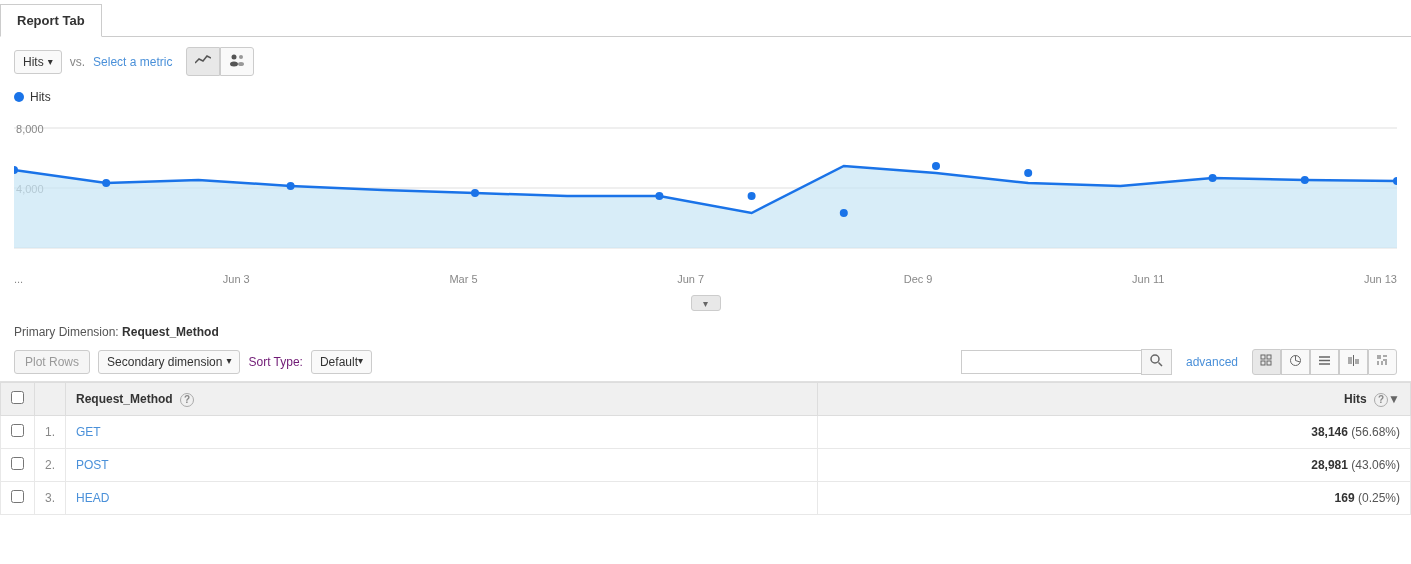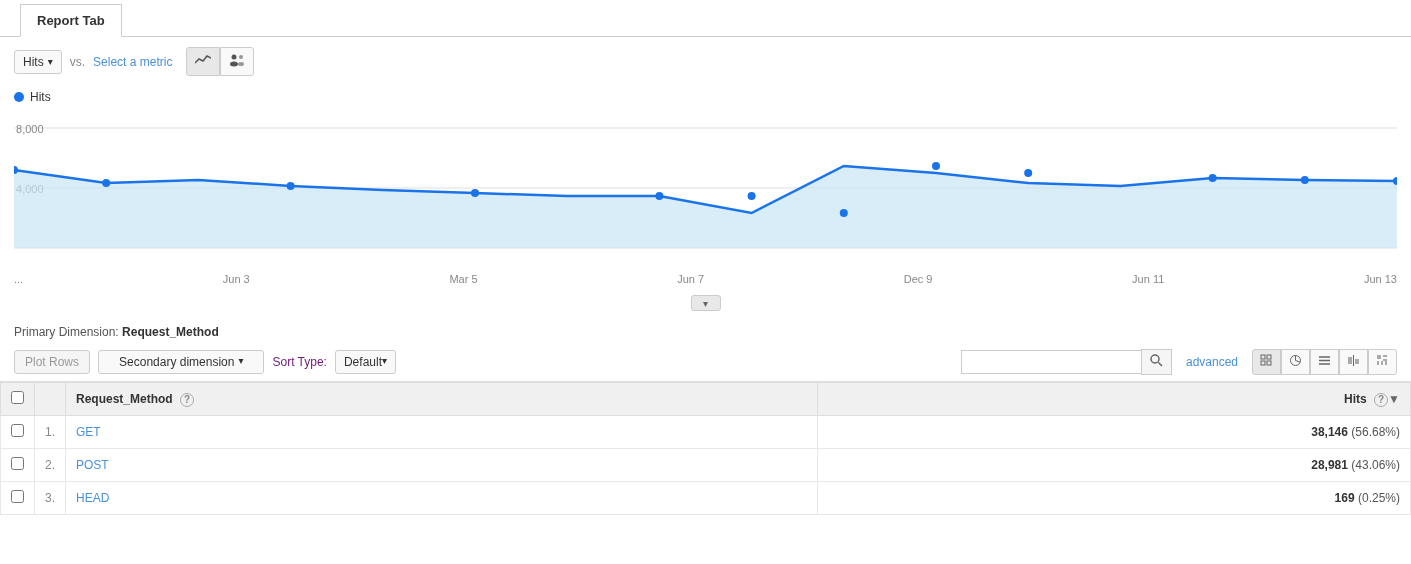--- a/index.html
+++ b/index.html
@@ -1,20 +1,20 @@
 <!DOCTYPE html>
 <html><head>
   <meta charset="utf-8">
   <style>
     * { box-sizing: border-box; margin: 0; padding: 0; }
     body { font-family: Arial, sans-serif; font-size: 13px; background: #fff; color: #333; }
 
     
     .tab-bar { border-bottom: 1px solid #ccc; padding: 0; }
-    .tab { display: inline-block; padding: 8px 16px; font-size: 13px; font-weight: bold; border: 1px solid #ccc; border-bottom: none; background: #f9f9f9; cursor: pointer; margin: 4px 0 0 20px; }
+    .tab { display: inline-block; padding: 8px 16px; font-size: 13px; font-weight: bold; border: 1px solid #ccc; border-bottom: none; background: #f9f9f9; cursor: pointer; margin: 4px 0 0 0; }
     .tab.active { background: #fff; border-bottom: 1px solid #fff; margin-bottom: -1px; }
 
     
     .chart-controls { display: flex; align-items: center; padding: 10px 14px; gap: 8px; }
     .metric-selector { display: flex; align-items: center; border: 1px solid #ccc; border-radius: 3px; padding: 4px 8px; cursor: pointer; background: #f9f9f9; font-size: 12px; gap: 4px; }
     .vs-label { color: #888; font-size: 12px; }
     .select-metric-link { color: #4a90d9; font-size: 12px; cursor: pointer; text-decoration: none; }
     .period-buttons { margin-left: auto; display: flex; gap: 0; }
     .period-btn { padding: 5px 10px; border: 1px solid #ccc; background: #f9f9f9; cursor: pointer; font-size: 12px; }
     .period-btn:first-child { border-radius: 3px 0 0 3px; }
@@ -33,21 +33,21 @@
     .legend-label { font-size: 12px; color: #333; }
     .chart-svg-wrap { width: 100%; }
 
     
     .primary-dim { padding: 10px 14px 4px 14px; font-size: 12px; color: #555; }
     .primary-dim strong { color: #333; }
 
     
     .table-controls { display: flex; align-items: center; padding: 6px 14px; gap: 8px; border-bottom: 1px solid #e0e0e0; }
     .plot-rows-btn { padding: 4px 10px; border: 1px solid #ccc; border-radius: 3px; background: #f5f5f5; font-size: 12px; color: #999; cursor: pointer; }
-    .sec-dim-btn { display: flex; align-items: flex-start; border: 1px solid #ccc; border-radius: 3px; padding: 4px 20px; cursor: pointer; background: #f9f9f9; font-size: 12px; gap: 4px; }
+    .sec-dim-btn { display: flex; align-items: flex-start; border: 1px solid #ccc; border-radius: 3px; padding: 4px 8px; cursor: pointer; background: #f9f9f9; font-size: 12px; gap: 4px; }
     .sort-type-label { font-size: 12px; color: #701a75; }
     .sort-type-btn { display: flex; align-items: flex-start; border: 1px solid #ccc; border-radius: 3px; padding: 4px 8px; cursor: pointer; background: #f9f9f9; font-size: 12px; }
     .search-box { margin-left: auto; display: flex; align-items: center; }
     .search-input { border: 1px solid #ccc; border-right: none; padding: 4px 8px; font-size: 12px; outline: none; width: 180px; }
     .search-btn { border: 1px solid #ccc; background: #f5f5f5; padding: 4px 8px; cursor: pointer; font-size: 12px; }
     .advanced-link { color: #4a90d9; font-size: 12px; cursor: pointer; margin-left: 6px; text-decoration: none; }
     .view-btns { display: flex; margin-left: 6px; gap: 0; }
     .view-btn { padding: 4px 7px; border: 1px solid #ccc; background: #f9f9f9; cursor: pointer; font-size: 13px; }
     .view-btn:first-child { border-radius: 3px 0 0 3px; }
     .view-btn:last-child { border-radius: 0 3px 3px 0; }

